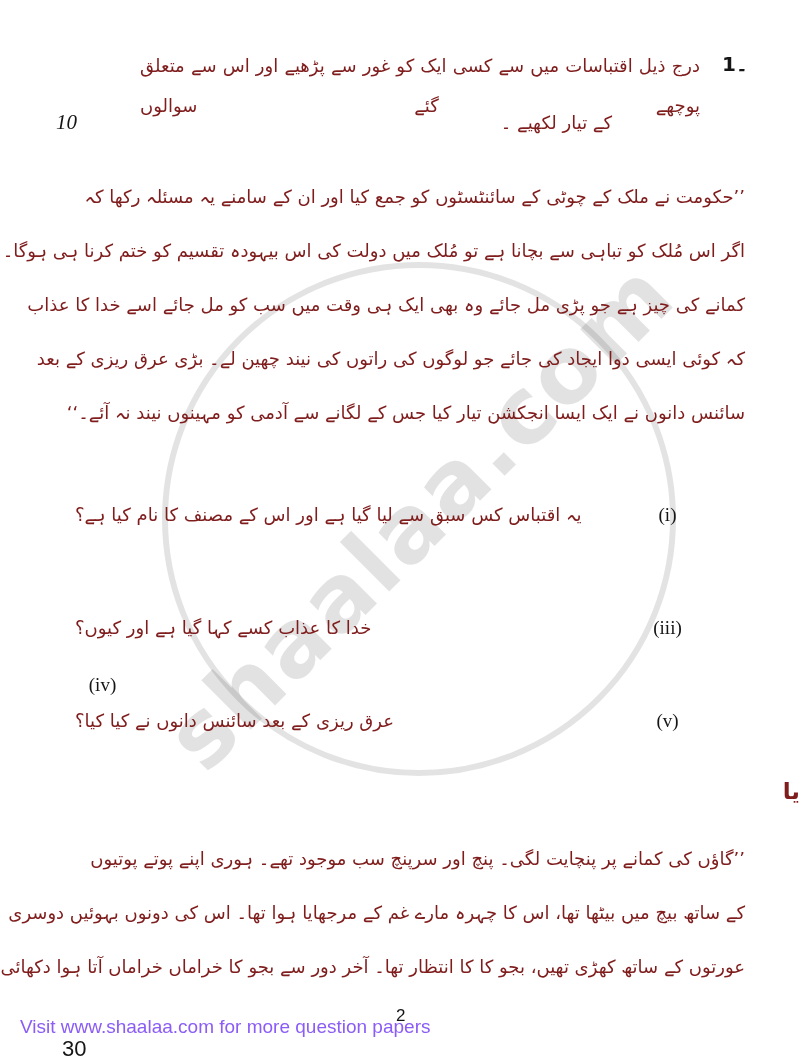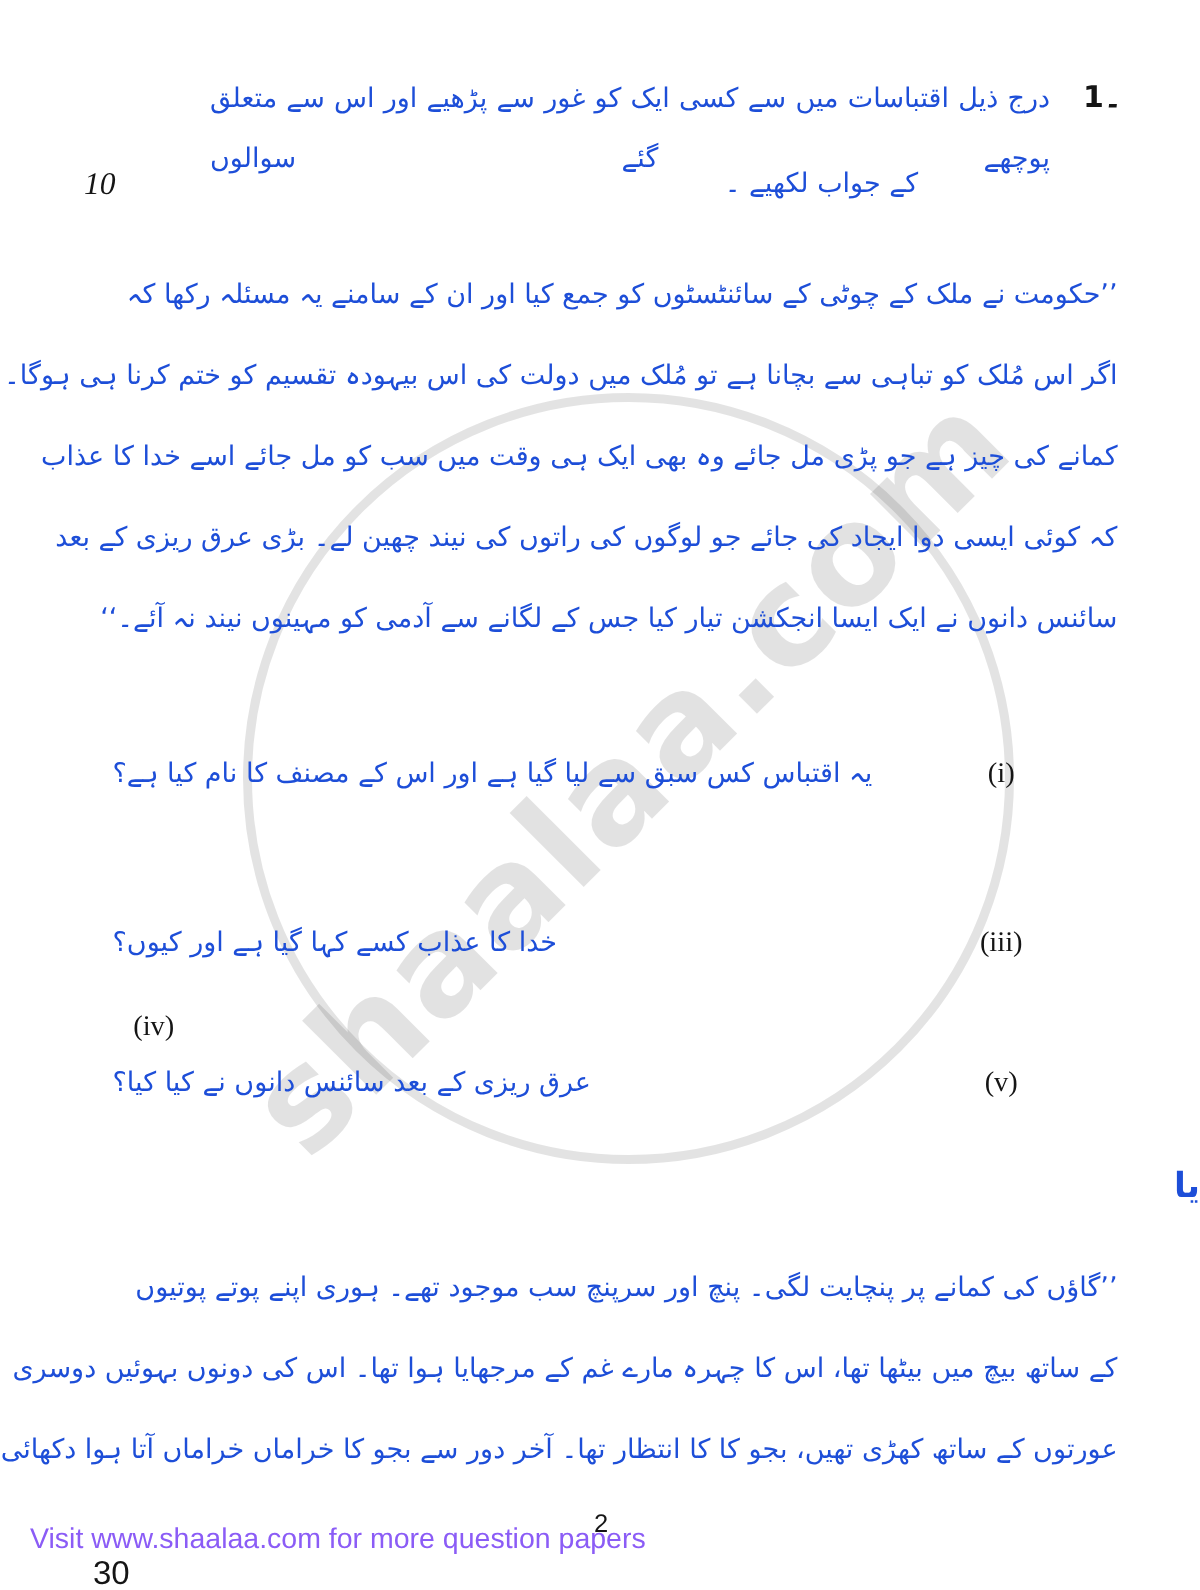--- a/index.html
+++ b/index.html
@@ -31,21 +31,21 @@
     color:rgba(0,0,0,0.115);
     white-space:nowrap;
     z-index:0;
   }
   
   .layer{position:absolute;z-index:1;}
   .urdu{
     direction:rtl;
     font-family:"DejaVu Sans",sans-serif;
     font-size:18px;
-    color:#1d4ed8;
+    color:#7f1d1d;
   }
   .just{text-align:justify;text-align-last:justify;}
   .ralign{text-align:right;}
 
   .marks{
     left:56px;top:110px;
     font-family:"Liberation Serif","DejaVu Serif",serif;
     font-style:italic;
     font-size:21px;
     text-align:center;
@@ -134,21 +134,21 @@
 <body>
 
 <div class="page">
 
   <div class="wm-circle"></div>
   <div class="wm-text">shaalaa.com</div>
 
   <div class="layer marks">10</div>
   <div class="layer qnum">1۔</div>
   <div class="layer urdu just head-l1">درج ذیل اقتباسات میں سے کسی ایک کو غور سے پڑھیے اور اس سے متعلق پوچھے گئے سوالوں</div>
-  <div class="layer urdu ralign head-l2">کے جواب لکھیے ۔</div>
+  <div class="layer urdu ralign head-l2">کے تیار لکھیے ۔</div>
 
   <div class="layer para para1">
     <div class="urdu ralign pline">’’حکومت نے ملک کے چوٹی کے سائنٹسٹوں کو جمع کیا اور ان کے سامنے یہ مسئلہ رکھا کہ</div>
     <div class="urdu just pline">اگر اس مُلک کو تباہی سے بچانا ہے تو مُلک میں دولت کی اس بیہودہ تقسیم کو ختم کرنا ہی ہوگا۔ دولت تو</div>
     <div class="urdu just pline">کمانے کی چیز ہے جو پڑی مل جائے وہ بھی ایک ہی وقت میں سب کو مل جائے اسے خدا کا عذاب</div>
     <div class="urdu just pline">کہ کوئی ایسی دوا ایجاد کی جائے جو لوگوں کی راتوں کی نیند چھین لے۔ بڑی عرق ریزی کے بعد</div>
     <div class="urdu ralign pline">سائنس دانوں نے ایک ایسا انجکشن تیار کیا جس کے لگانے سے آدمی کو مہینوں نیند نہ آئے۔‘‘</div>
   </div>
 
   <div class="qrow q1">

